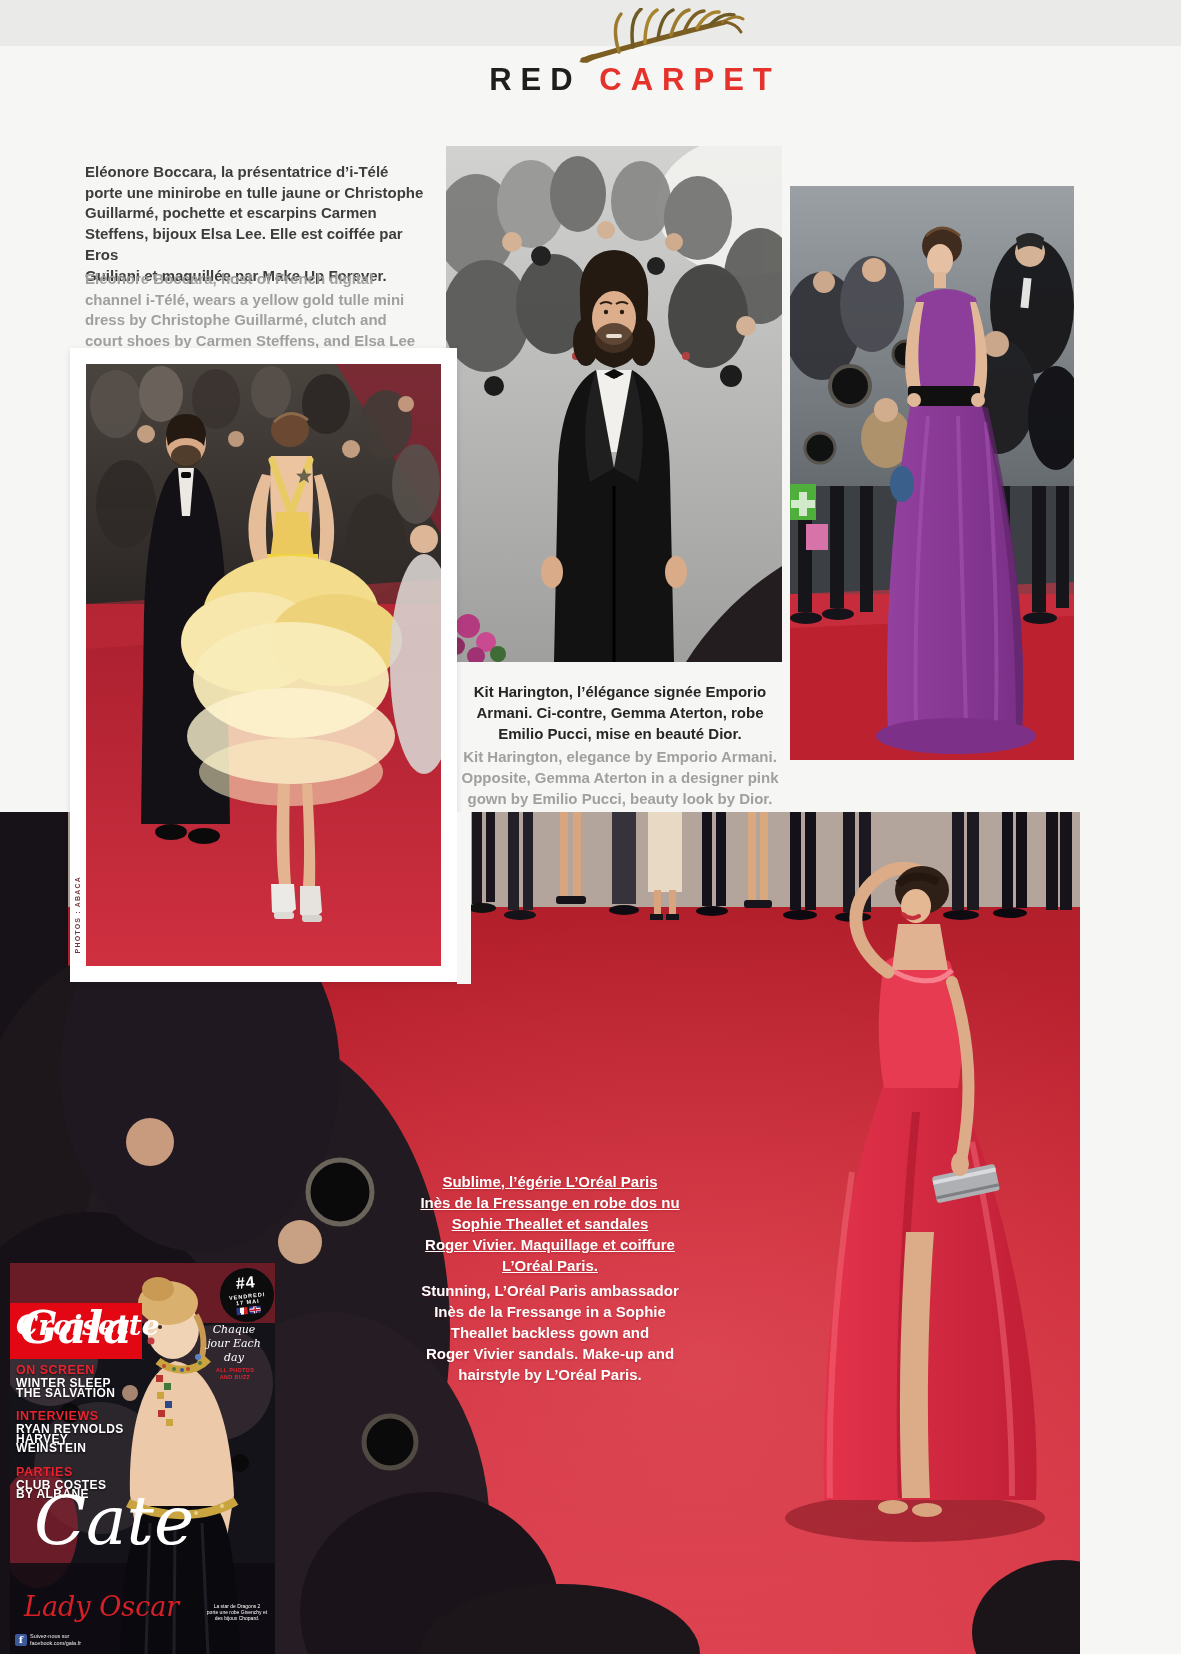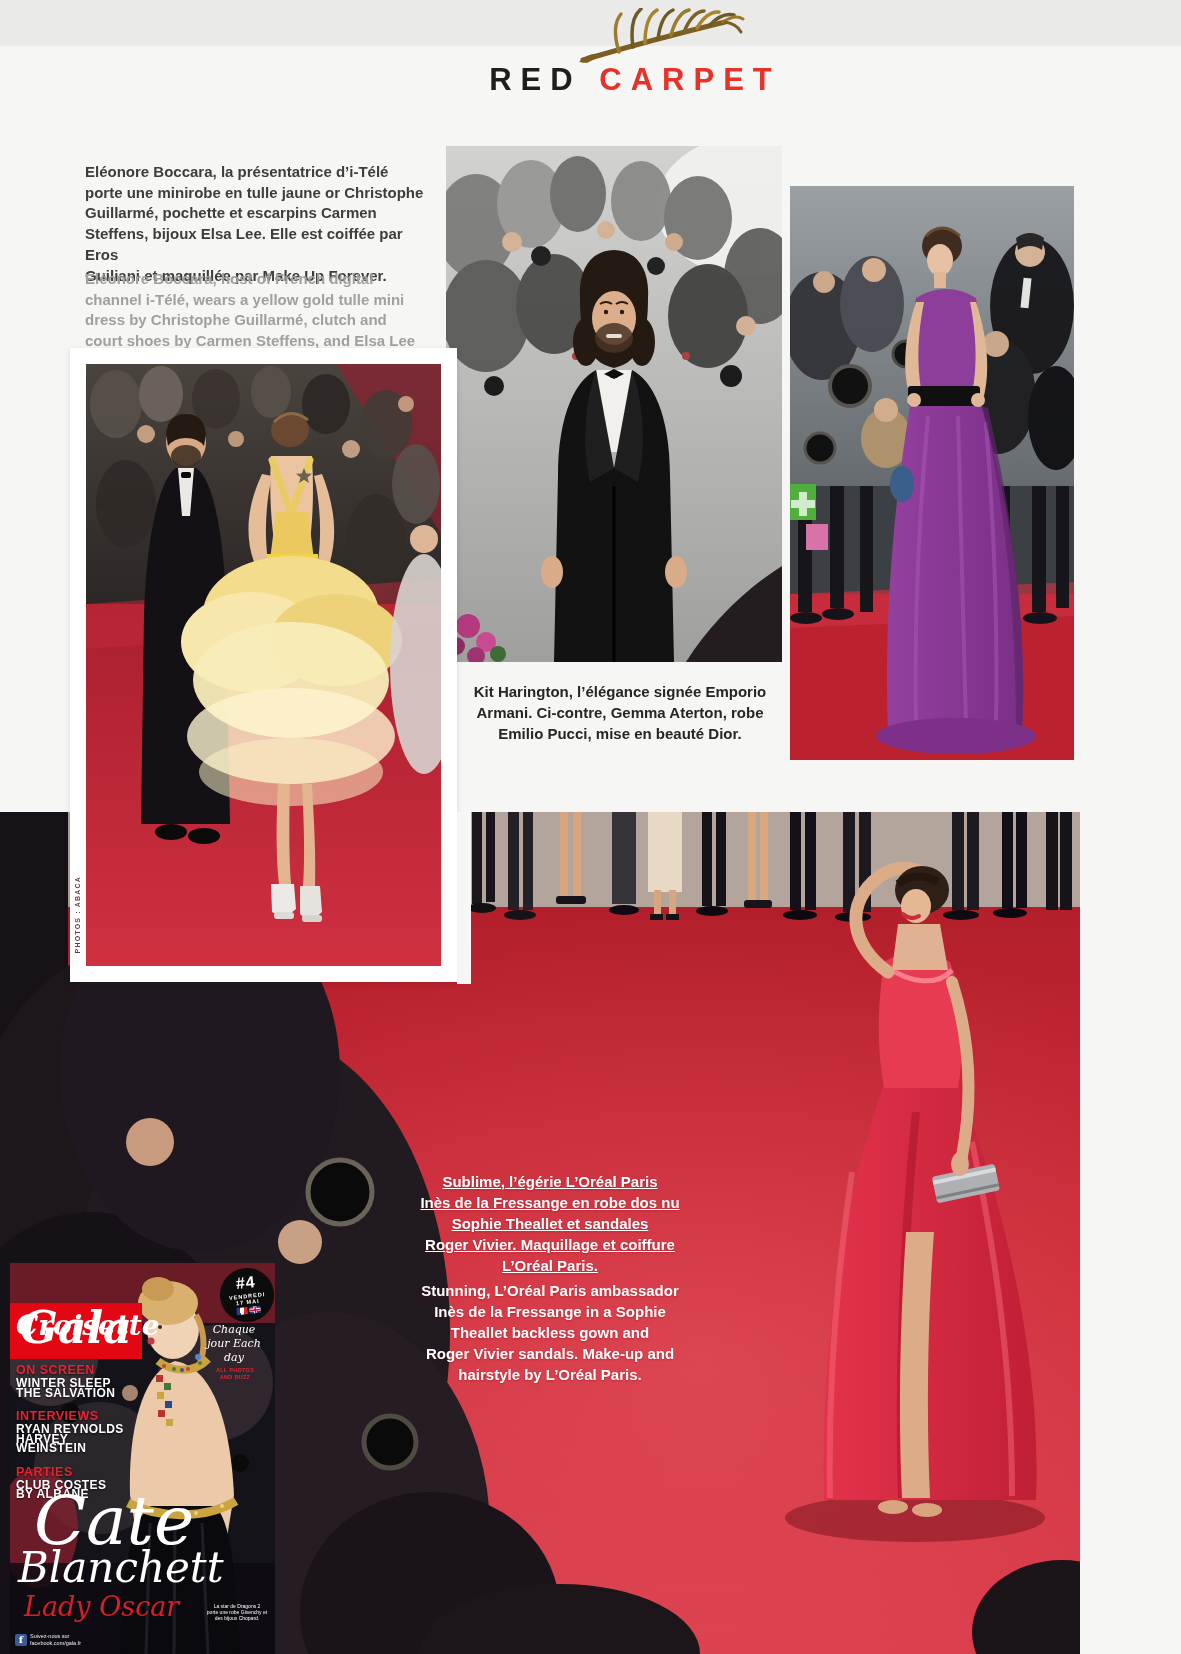--- a/index.html
+++ b/index.html
@@ -320,20 +320,23 @@
       <ellipse cx="166" cy="550" rx="80" ry="18" fill="#7c3087"></ellipse>
       <ellipse cx="112" cy="298" rx="12" ry="18" fill="#3a5f8a"></ellipse>
       <circle cx="124" cy="214" r="7" fill="#e0b898"></circle>
         <circle cx="188" cy="214" r="7" fill="#e0b898"></circle>
     </svg>
   </figure>
 
   <div class="cap kit-fr preline">Kit Harington, l’élégance signée Emporio
 Armani. Ci-contre, Gemma Aterton, robe
 Emilio Pucci, mise en beauté Dior.</div>
+  <div class="cap kit-en preline">Kit Harington, elegance by Emporio Armani.
+Opposite, Gemma Aterton in a designer pink
+gown by Emilio Pucci, beauty look by Dior.</div>
 
   <figure class="photo-big" style="margin:0;">
     <svg width="1080" height="842" viewBox="0 0 1080 842">
       <defs>
         <linearGradient id="gbig" x1="0" y1="0" x2="0" y2="1">
           <stop offset="0" stop-color="#b21f2b"></stop>
             <stop offset=".45" stop-color="#cc2836"></stop>
           <stop offset="1" stop-color="#d93b49"></stop>
         </linearGradient>
         <linearGradient id="gines" x1="0" y1="0" x2="1" y2="0">
@@ -529,21 +532,20 @@
         <div class="sec-title">INTERVIEWS</div>
         <div class="sec-items preline">RYAN REYNOLDS
 HARVEY WEINSTEIN</div>
       </div>
       <div class="sec">
         <div class="sec-title">PARTIES</div>
         <div class="sec-items preline">CLUB COSTES BY ALBANE</div>
       </div>
     </div>
     <div class="headline1">Cate</div>
-    <div class="headline2">Blanchett</div>
     <div class="headline3">Lady Oscar</div>
     <div class="note preline">La star de Dragons 2
 porte une robe Givenchy et
 des bijoux Chopard.</div>
     <div class="fbbar">
       <span class="fbicon">f</span>
       <span class="fbtext">
         <span>Suivez-nous sur</span><br>
         <span>facebook.com/gala.fr</span>
       </span>

